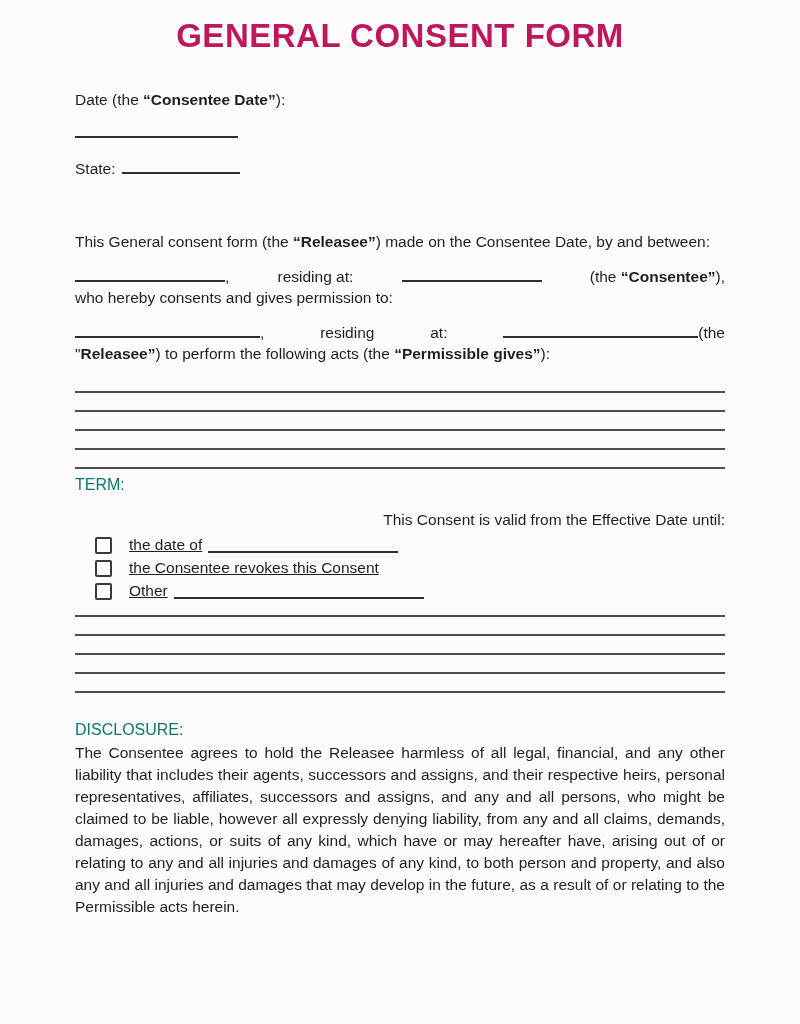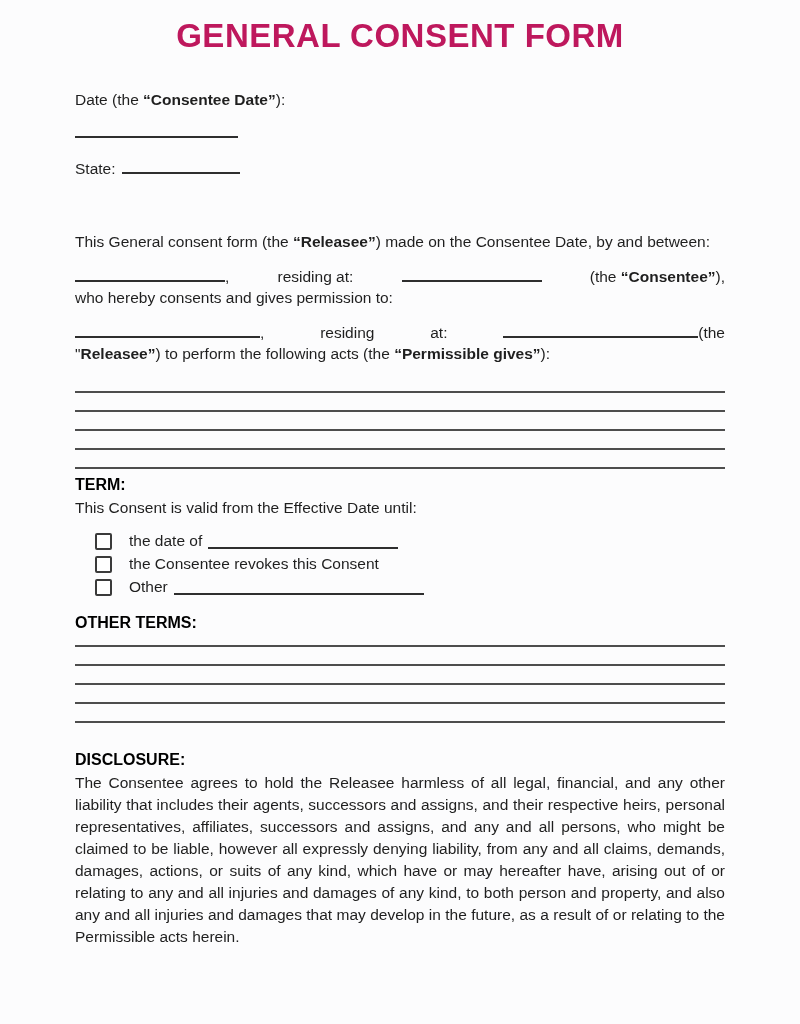--- a/index.html
+++ b/index.html
@@ -61,28 +61,28 @@
   .rule{
     height:0;
     border-top:2px solid #4d4d4d;
     margin-bottom:17px;
   }
   .rule:last-child{margin-bottom:0;}
   .acts-group{margin-top:27px;}
   .other-group{margin-top:12px;}
   h2{
     font-size:16px;
-    font-weight:bold;
+    font-weight:normal;
     margin:0;
     line-height:20px;
-    color:#000000;
+    color:#0f766e;
   }
   .term-heading{margin-top:6px;}
-  .term-intro{margin-top:2px;}
-  .options{margin-top:12px;}
+  .term-intro{margin-top:14px;text-align:right;}
+  .options{margin-top:4px;text-decoration:underline;}
   .option-row{
     display:flex;
     align-items:center;
     height:23px;
     font-size:15.5px;
     padding-left:20px;
   }
   .checkbox{
     display:inline-block;
     width:13px;height:13px;
@@ -158,21 +158,20 @@
       <span class="checkbox"></span>
       <span>the Consentee revokes this Consent</span>
     </div>
     <div class="option-row">
       <span class="checkbox"></span>
       <span>Other</span>
       <span class="opt-blank other-blank"></span>
     </div>
   </div>
 
-  <h2 class="other-terms-heading">OTHER TERMS:</h2>
   <div class="rule-group other-group">
       <div class="rule"></div>
       <div class="rule"></div>
       <div class="rule"></div>
       <div class="rule"></div>
       <div class="rule"></div>
     </div>
 
   <h2 class="disclosure-heading">DISCLOSURE:</h2>
   <p class="para disclosure-body">The Consentee agrees to hold the Releasee harmless of all legal, financial, and any other liability that includes their agents, successors and assigns, and their respective heirs, personal representatives, affiliates, successors and assigns, and any and all persons, who might be claimed to be liable, however all expressly denying liability, from any and all claims, demands, damages, actions, or suits of any kind, which have or may hereafter have, arising out of or relating to any and all injuries and damages of any kind, to both person and property, and also any and all injuries and damages that may develop in the future, as a result of or relating to the Permissible acts herein.</p>

